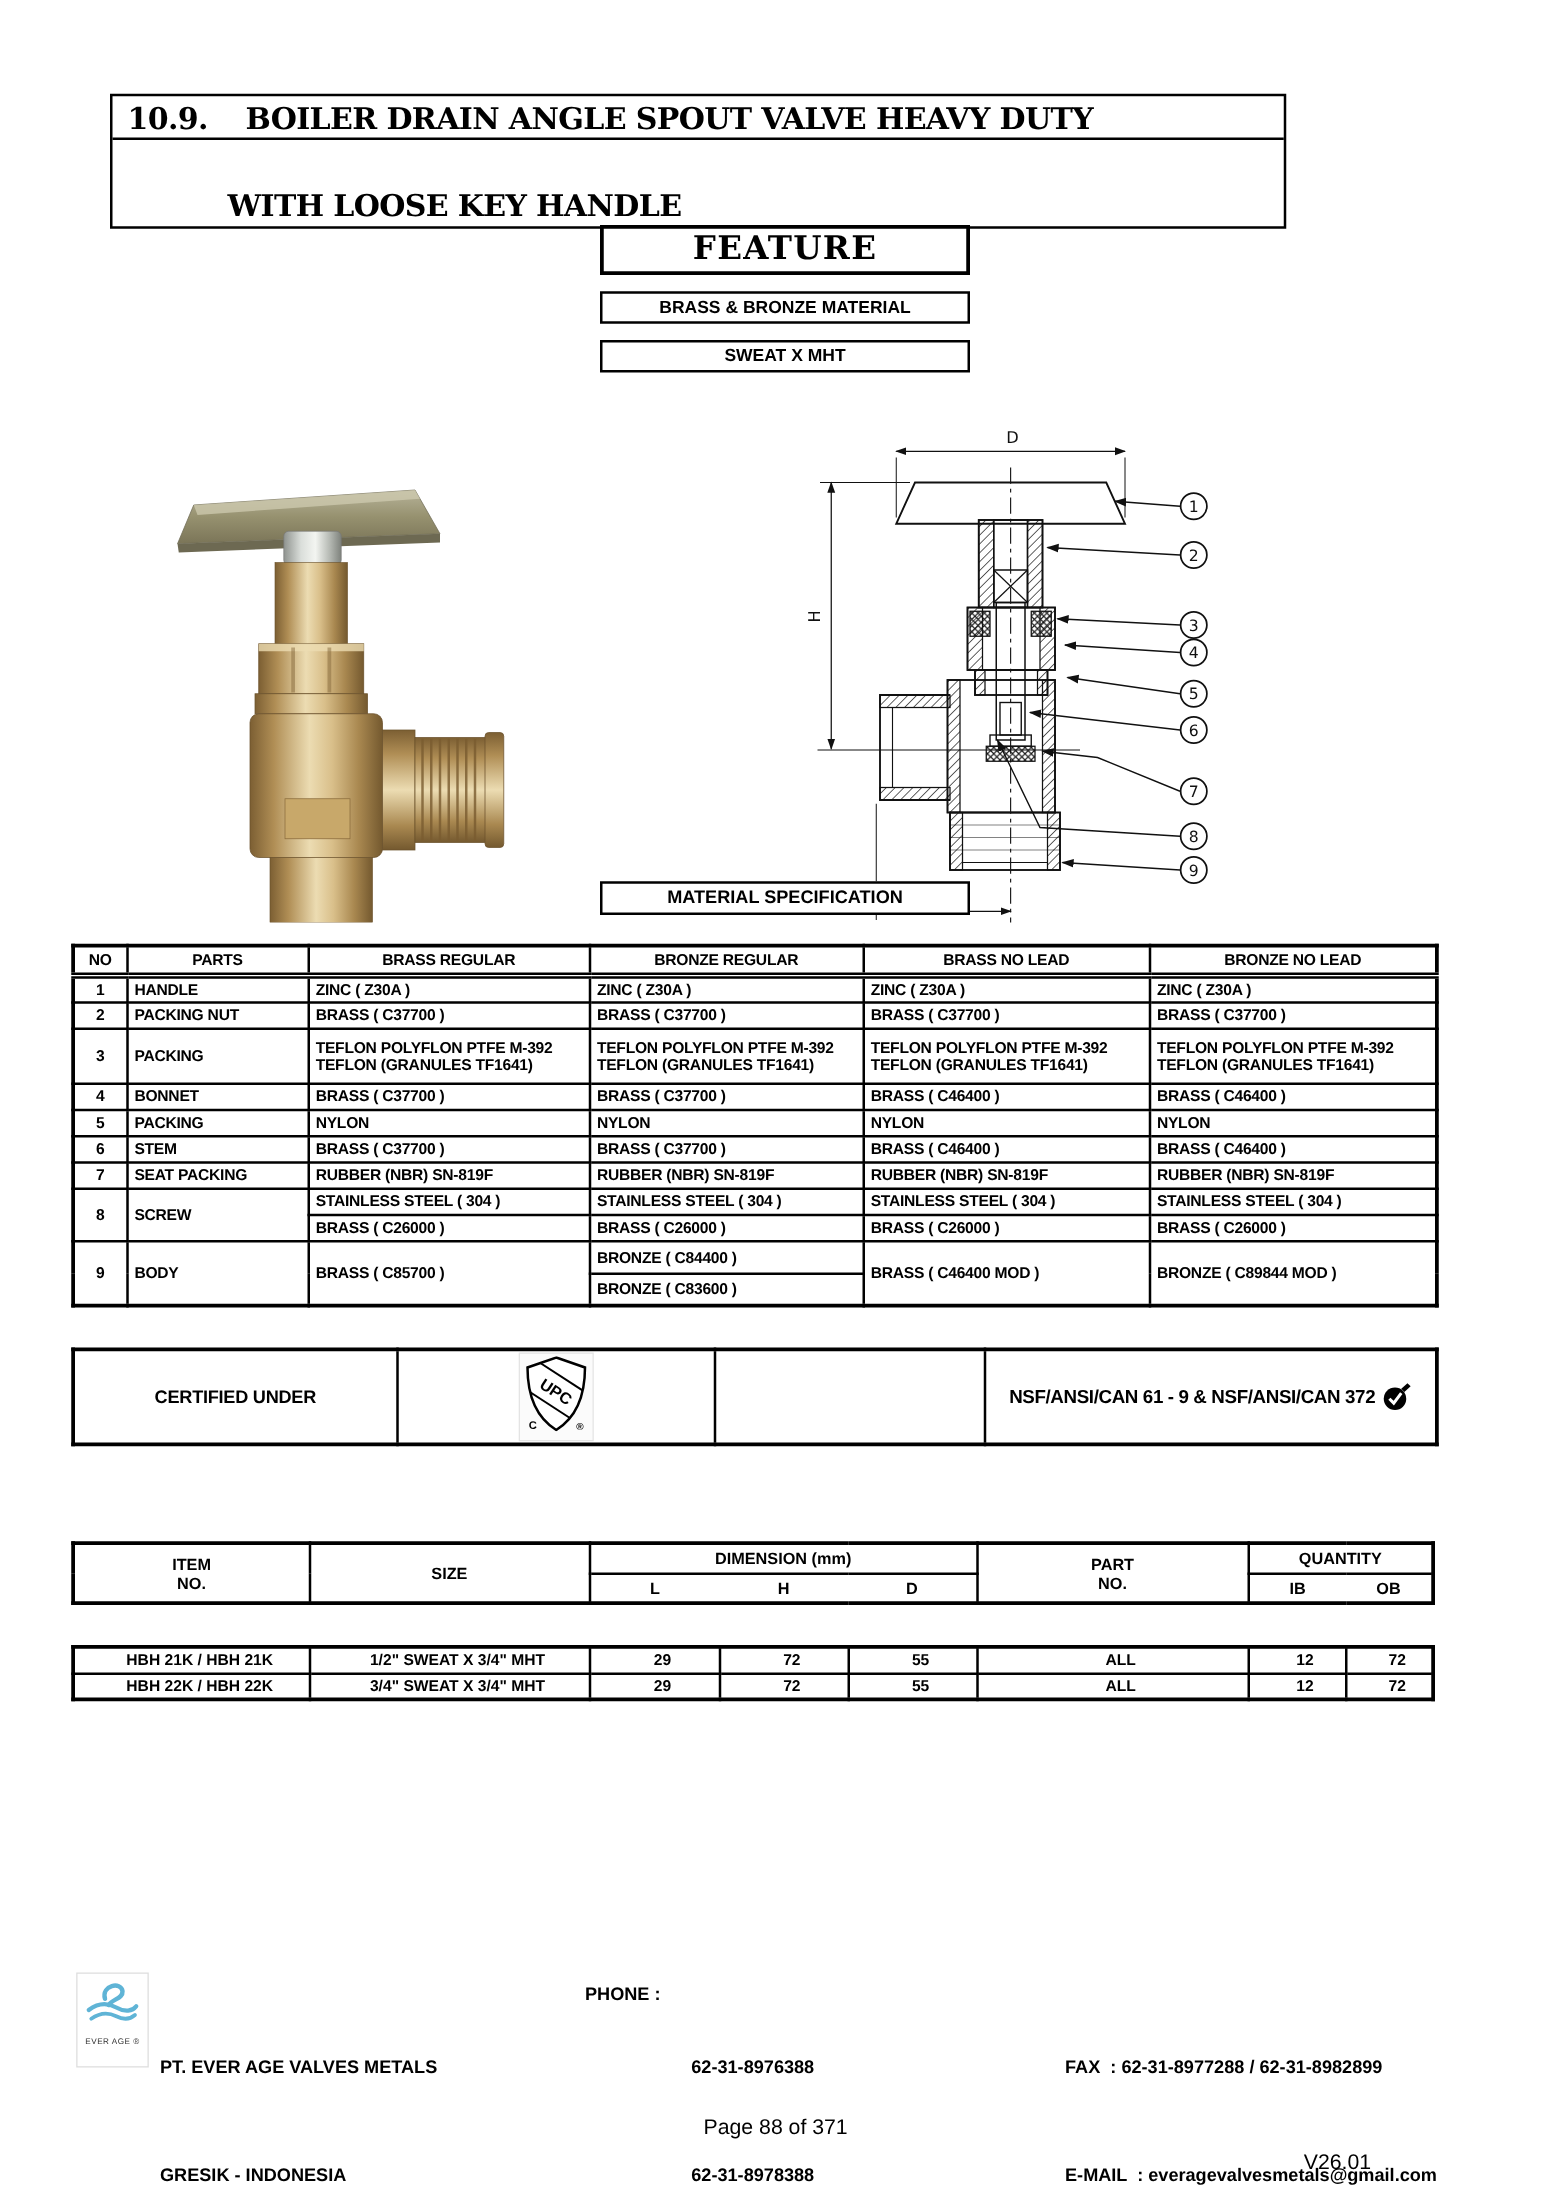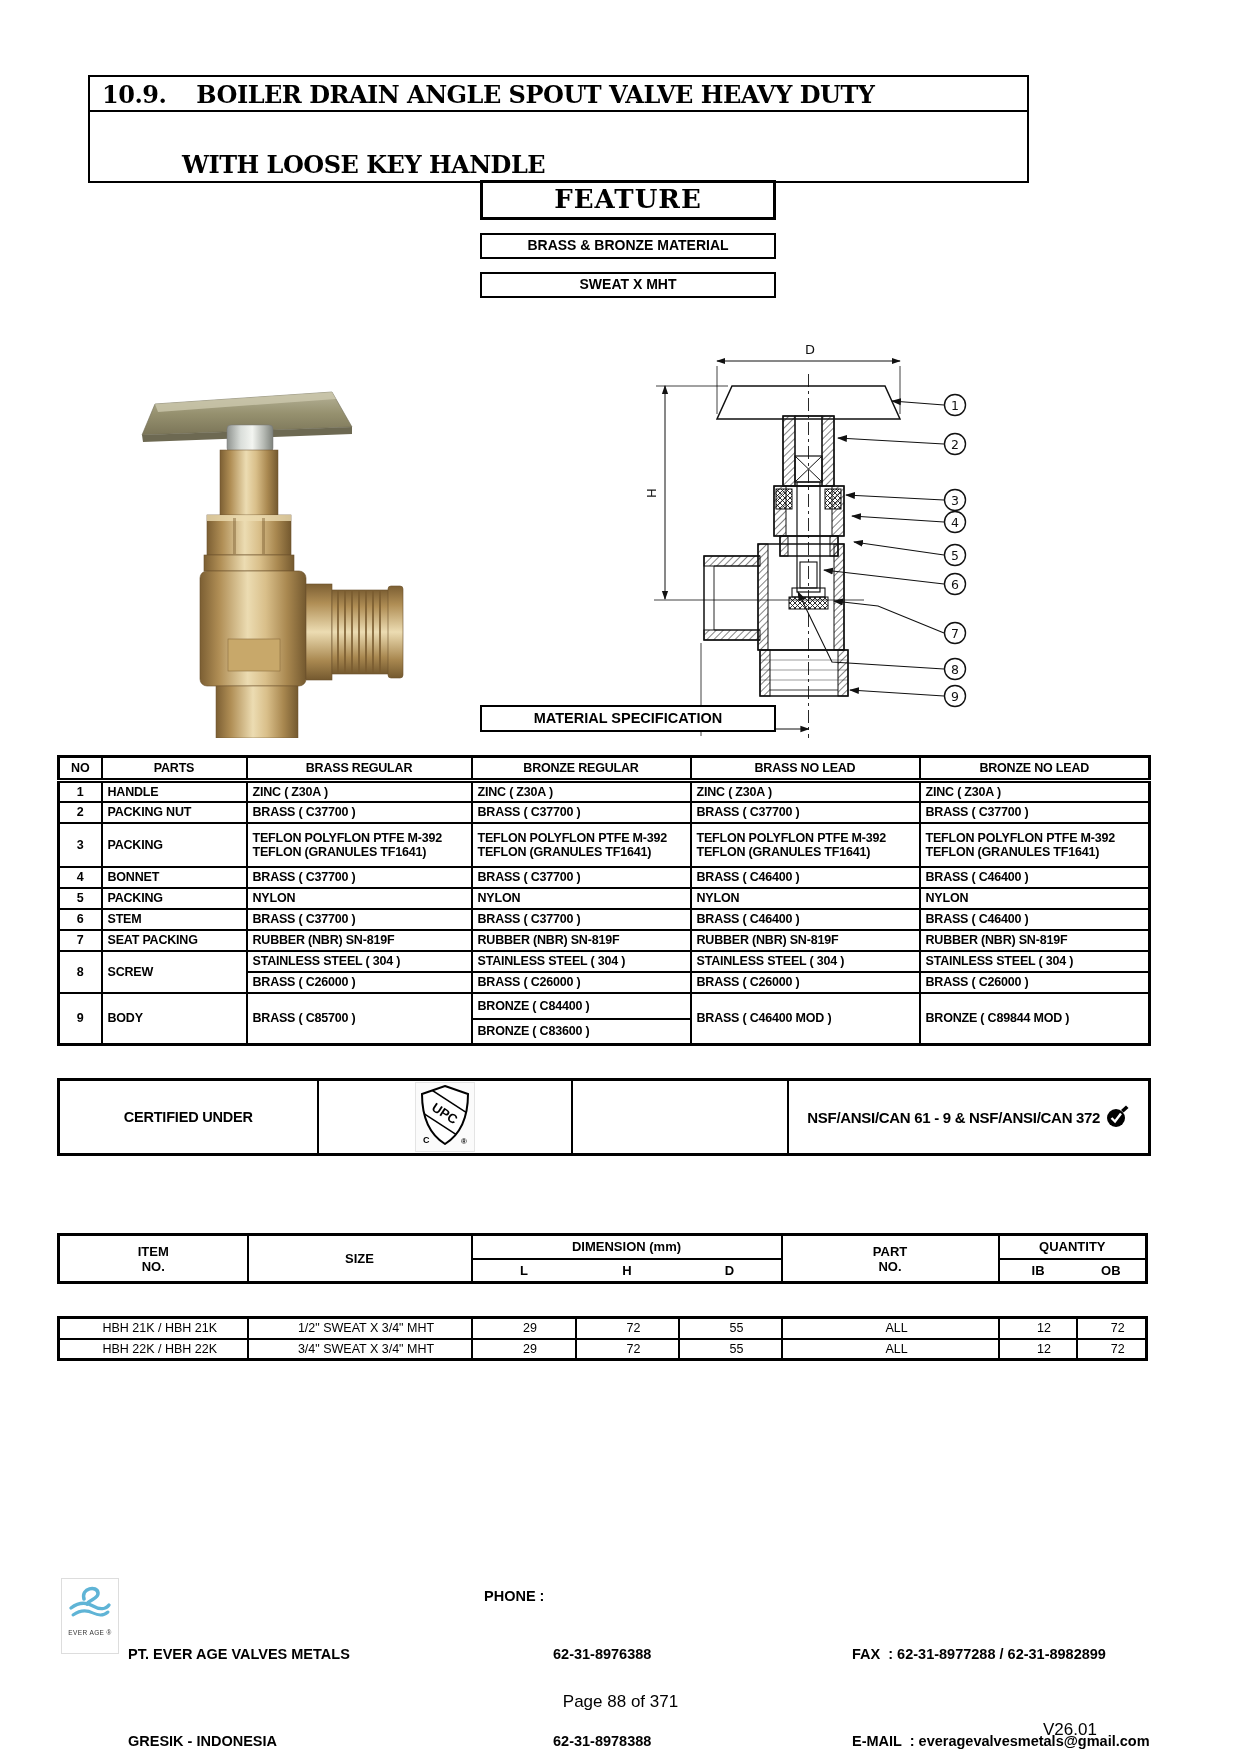--- a/index.html
+++ b/index.html
@@ -43,27 +43,27 @@
   .cert-table td{border:2px solid #000;text-align:center;vertical-align:middle;font-weight:bold;}
   .cert-label{font-size:14.5px;letter-spacing:-0.2px;}
   .nsf-wrap{display:flex;align-items:center;justify-content:center;gap:5px;font-size:15px;letter-spacing:-0.3px;white-space:nowrap;}
   .upc-wrap{display:inline-block;background:#fbfbfb;border:1px solid #e4e4e4;padding:2px 4px;}
 
   
   .items-header{position:absolute;left:57px;top:1233px;width:1088px;table-layout:fixed;border:3px solid #000;}
   .items-header th{border:2px solid #000;font-size:13px;font-weight:bold;text-align:center;height:24px;padding:0 2px;}
   .items-header th.noside{border-left:none;border-right:none;}
   .items-data{position:absolute;left:57px;top:1316px;width:1088px;table-layout:fixed;border:3px solid #000;}
-  .items-data td{border:2px solid #000;font-size:12.5px;font-weight:normal;text-align:center;height:21px;white-space:nowrap;overflow:hidden;padding-left:14px;}
+  .items-data td{border:2px solid #000;font-size:12.5px;font-weight:bold;text-align:center;height:21px;white-space:nowrap;overflow:hidden;padding-left:14px;}
 
   
   .logo-box{position:absolute;left:61px;top:1578px;width:58px;height:76px;border:1px solid #ddd;background:#fff;text-align:center;padding-top:4px;}
   .logo-caption{font-size:6.5px;color:#333;letter-spacing:0.4px;margin-top:2px;}
   .f-company{position:absolute;left:128px;top:1582px;font-size:14.5px;font-weight:bold;line-height:29px;white-space:pre;}
-  .f-phone-label{position:absolute;left:484px;top:1582px;font-size:14.5px;font-weight:bold;line-height:29px;white-space:pre;}
+  .f-phone-label{position:absolute;left:468px;top:1582px;font-size:14.5px;font-weight:bold;line-height:29px;white-space:pre;}
   .f-phone-values{position:absolute;left:553px;top:1582px;font-size:14.5px;font-weight:bold;line-height:29px;white-space:pre;}
   .f-right{position:absolute;left:852px;top:1582px;font-size:14.5px;font-weight:bold;line-height:29px;white-space:pre;}
   .page-indicator{position:absolute;left:0;right:0;top:1692px;text-align:center;font-size:17px;}
   .version{position:absolute;left:1043px;top:1692px;font-size:17px;margin-top:28px;}
 </style>
 </head>
 <body>
 
 <div class="page">
 

